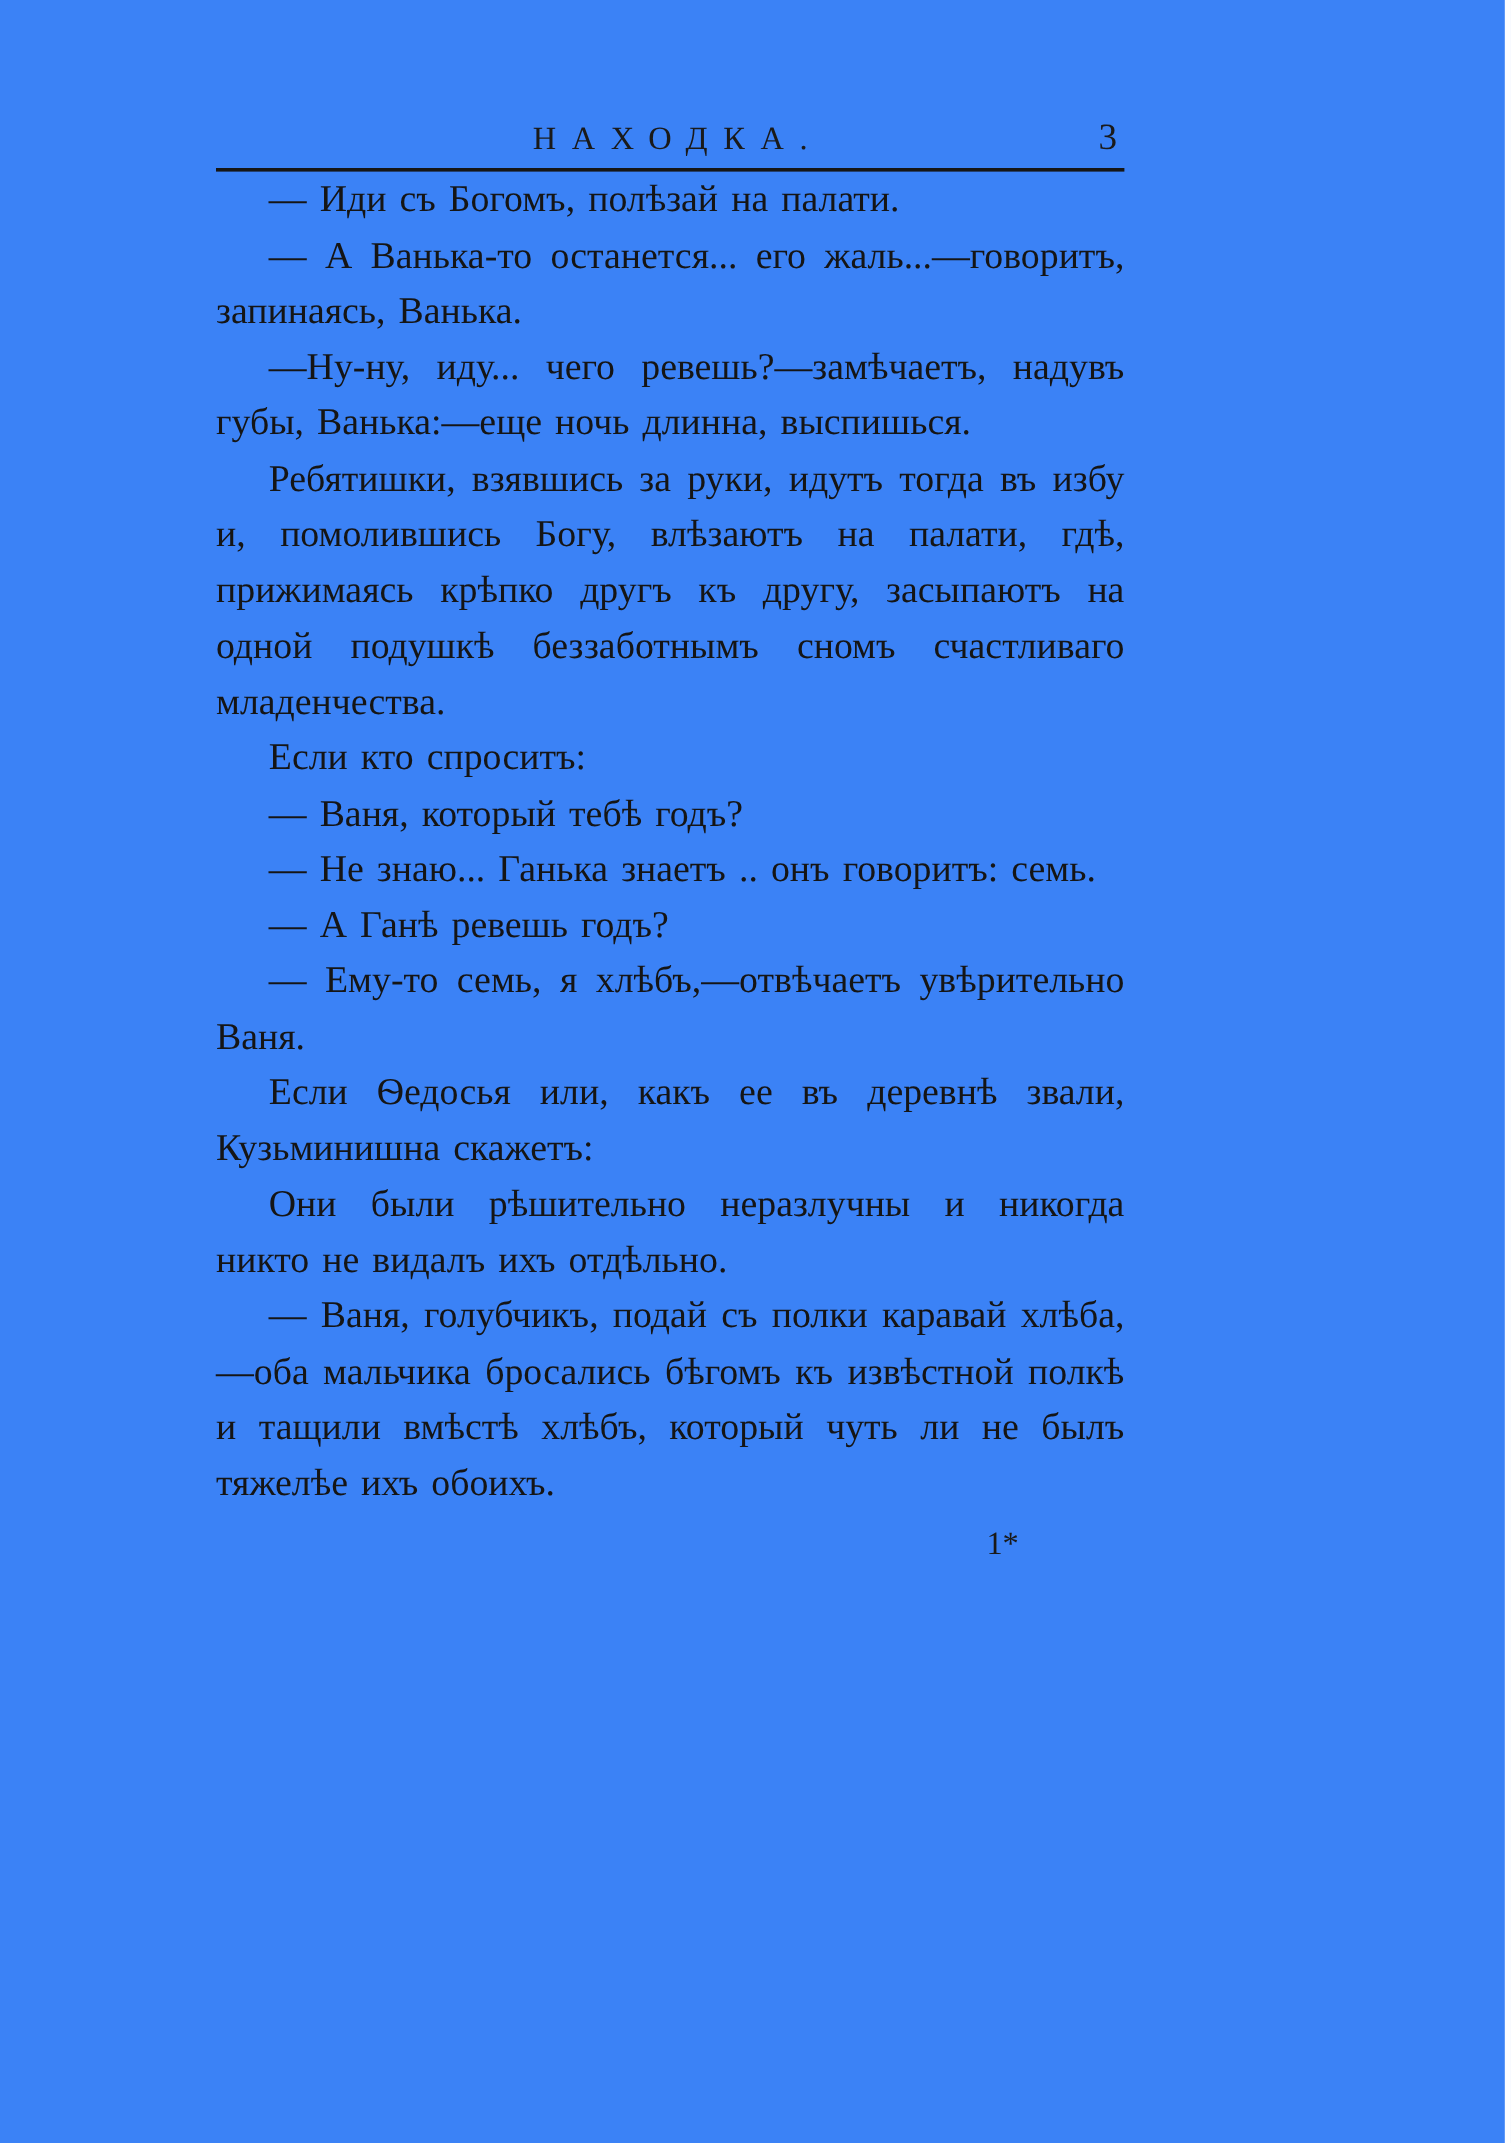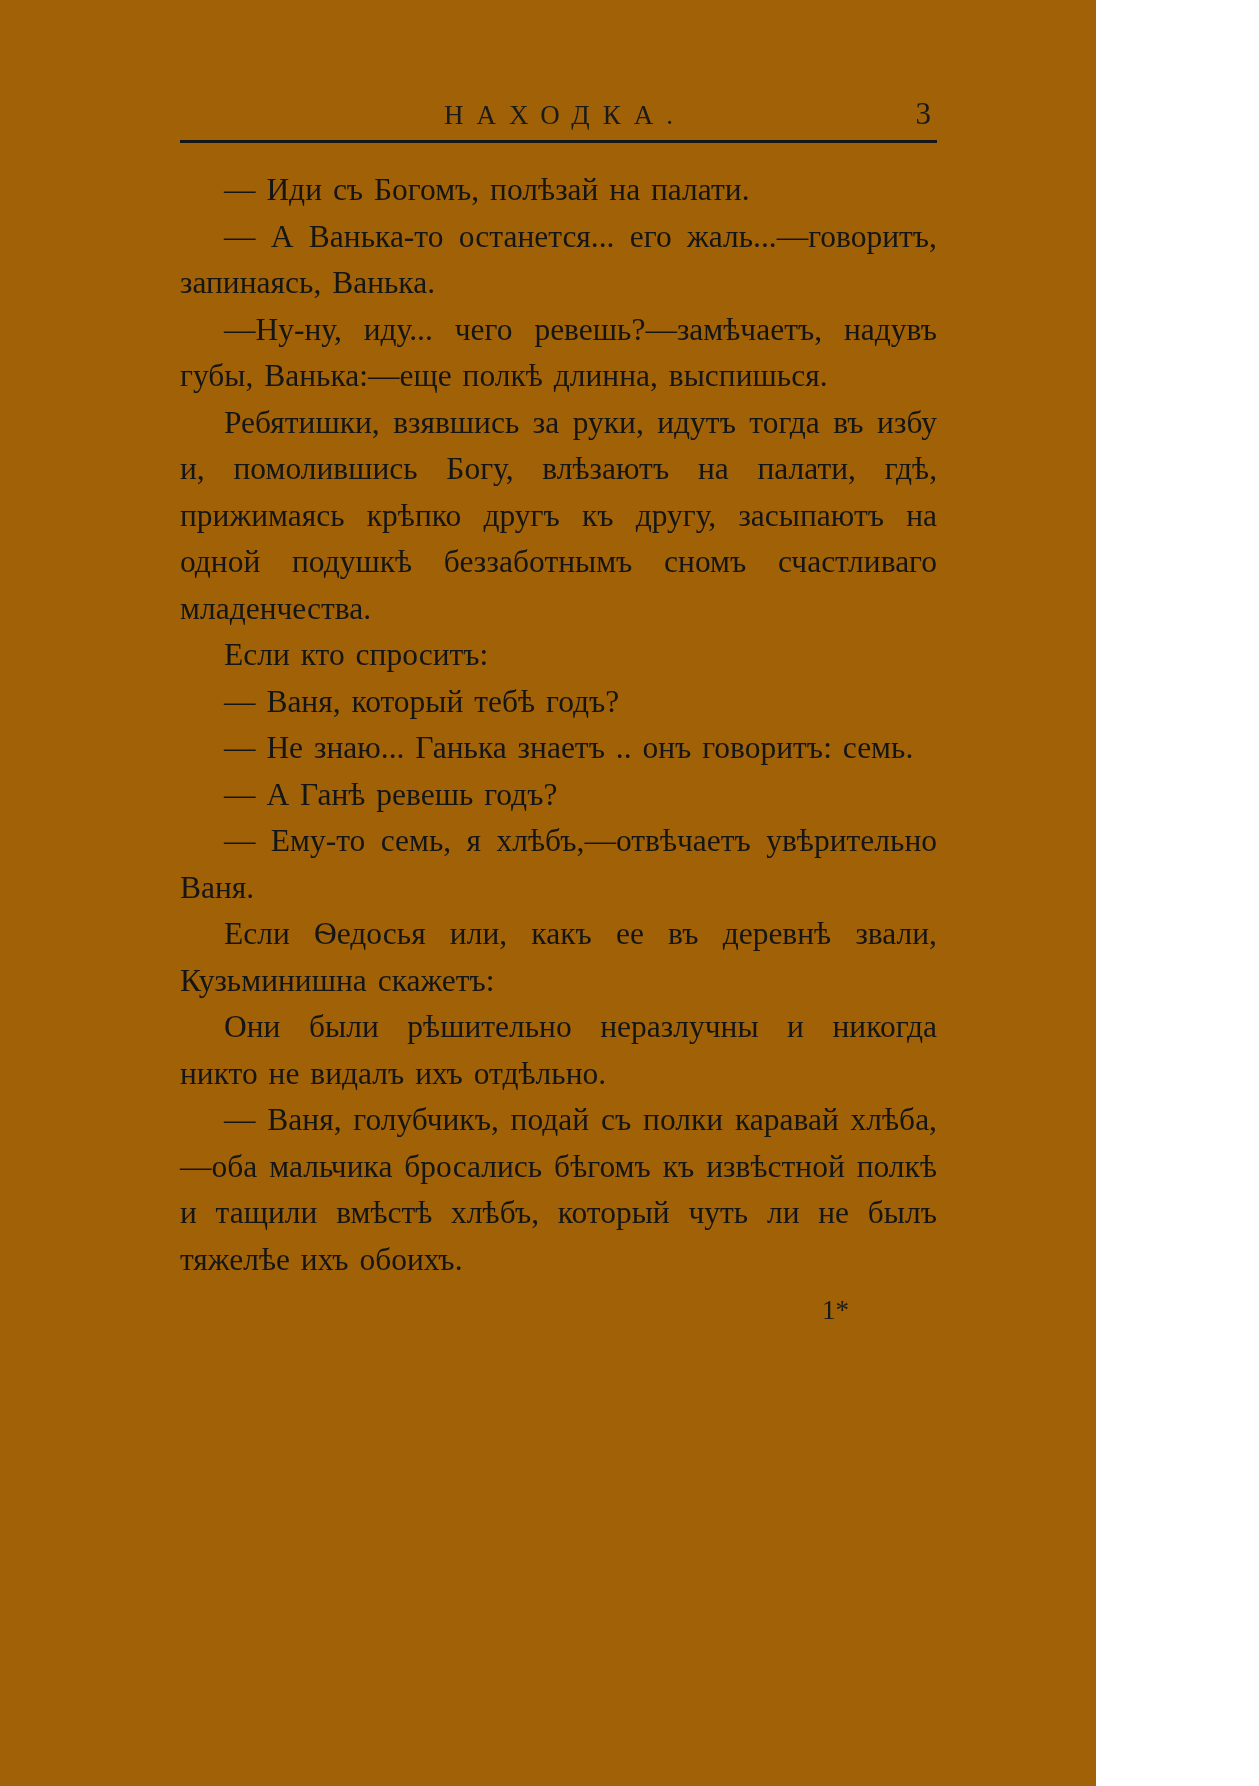--- a/index.html
+++ b/index.html
@@ -2,23 +2,23 @@
 <html><head>
 <meta charset="utf-8">
 <style>
   html, body {
     margin: 0;
     padding: 0;
     background: #ffffff;
   }
   .page {
     position: relative;
-    width: 1096px;
+    width: 1254px;
     height: 1786px;
-    background: #a16207;
+    background: #3b82f6;
     color: #161616;
     font-family: "Liberation Serif", "DejaVu Serif", serif;
     overflow: hidden;
     box-sizing: border-box;
   }
   .column {
     position: absolute;
     left: 180px;
     top: 100px;
     width: 757px;
@@ -44,21 +44,20 @@
     font-weight: 500;
     color: #1a1a1a;
   }
   .header-rule {
     border: none;
     border-top: 3px solid #161616;
     margin: 6px 0 0 0;
     width: 100%;
   }
   .body-text {
-    margin-top: 24px;
   }
   .body-text p {
     margin: 0;
     font-size: 31.5px;
     line-height: 46.5px;
     text-align: justify;
     text-indent: 44px;
     word-spacing: 3px;
     color: #151515;
   }
@@ -82,21 +81,21 @@
     <div class="header-row">
       <span class="running-title">НАХОДКА.</span>
       <span class="page-number">3</span>
     </div>
 
     <hr class="header-rule">
 
     <div class="body-text">
       <p>— Иди съ Богомъ, полѣзай на палати.</p>
       <p>— А Ванька-то останется... его жаль...—говоритъ, запинаясь, Ванька.</p>
-      <p>—Ну-ну, иду... чего ревешь?—замѣчаетъ, надувъ губы, Ванька:—еще полкѣ длинна, выспишься.</p>
+      <p>—Ну-ну, иду... чего ревешь?—замѣчаетъ, надувъ губы, Ванька:—еще ночь длинна, выспишься.</p>
       <p>Ребятишки, взявшись за руки, идутъ тогда въ избу и, помолившись Богу, влѣзаютъ на палати, гдѣ, прижимаясь крѣпко другъ къ другу, засыпаютъ на одной подушкѣ беззаботнымъ сномъ счастливаго младенчества.</p>
       <p>Если кто спроситъ:</p>
       <p>— Ваня, который тебѣ годъ?</p>
       <p>— Не знаю... Ганька знаетъ .. онъ говоритъ: семь.</p>
       <p>— А Ганѣ ревешь годъ?</p>
       <p>— Ему-то семь, я хлѣбъ,—отвѣчаетъ увѣрительно Ваня.</p>
       <p>Если Ѳедосья или, какъ ее въ деревнѣ звали, Кузьминишна скажетъ:</p>
       <p>Они были рѣшительно неразлучны и никогда никто не видалъ ихъ отдѣльно.</p>
       <p>— Ваня, голубчикъ, подай съ полки каравай хлѣба,—оба мальчика бросались бѣгомъ къ извѣстной полкѣ и тащили вмѣстѣ хлѣбъ, который чуть ли не былъ тяжелѣе ихъ обоихъ.</p>
     </div>

